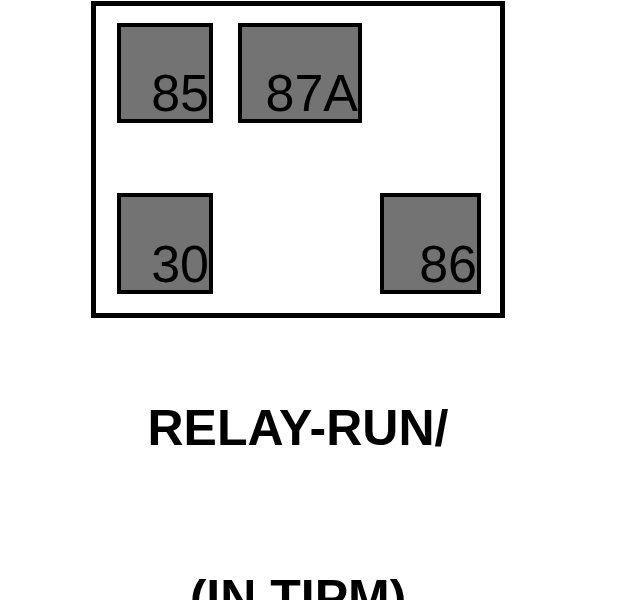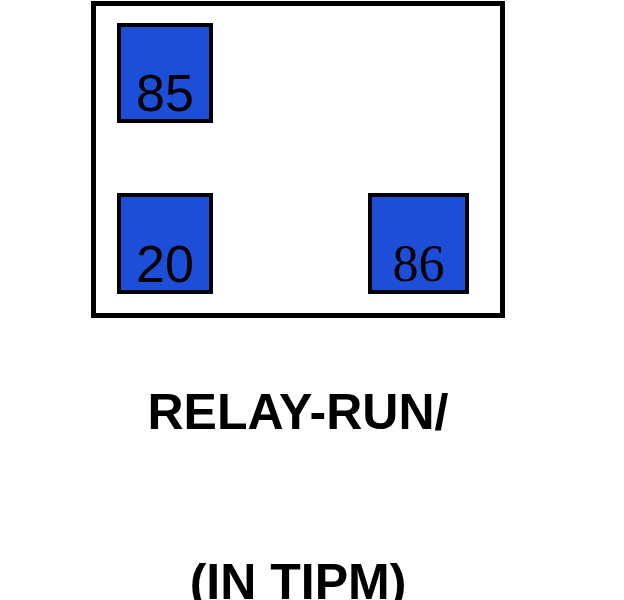--- a/index.html
+++ b/index.html
@@ -26,68 +26,72 @@
     border: 5px solid #000000;
     box-sizing: border-box;
     background: #ffffff;
   }
 
   
   .pin {
     position: absolute;
     border: 4px solid #000000;
     box-sizing: border-box;
-    background: #1d4ed8;
+    background: #737373;
     display: flex;
     align-items: flex-end;
-    justify-content: center;
+    justify-content: flex-end;
   }
   .pin .pin-label {
     font-size: 52px;
     line-height: 1;
     font-weight: 400;
     letter-spacing: 0px;
     white-space: nowrap;
   }
   .pin-85  { left: 21px;  top: 17px;  width: 96px;  height: 100px; }
   .pin-87a { left: 142px; top: 17px;  width: 124px; height: 100px; }
   .pin-87  { left: 284px; top: 17px;  width: 101px; height: 100px; }
   .pin-30  { left: 21px;  top: 187px; width: 96px;  height: 101px; }
-  .pin-86  { left: 272px; top: 187px; width: 101px; height: 101px; font-family: Liberation Serif, serif; }
+  .pin-86  { left: 284px; top: 187px; width: 101px; height: 101px; }
 
   
   .caption-line {
     position: absolute;
     left: 91px;
     width: 414px;
     text-align: center;
     font-size: 50px;
     line-height: 1;
     font-weight: 700;
     white-space: nowrap;
+    margin-top: 16px;
   }
   .caption-line-1 { top: 387px; }
   .caption-line-2 { top: 464px; }
   .caption-line-3 { top: 557px; }
 </style>
 </head>
 <body>
 
 <div id="canvas">
 
   <div class="relay-body">
 
     <div class="pin pin-85">
       <span class="pin-label">85</span>
     </div>
 
+    <div class="pin pin-87a">
+      <span class="pin-label">87A</span>
+    </div>
 
 
     <div class="pin pin-30">
-      <span class="pin-label">20</span>
+      <span class="pin-label">30</span>
     </div>
 
     <div class="pin pin-86">
       <span class="pin-label">86</span>
     </div>
 
   </div>
 
   <div class="caption-line caption-line-1">RELAY-RUN/</div>
 

